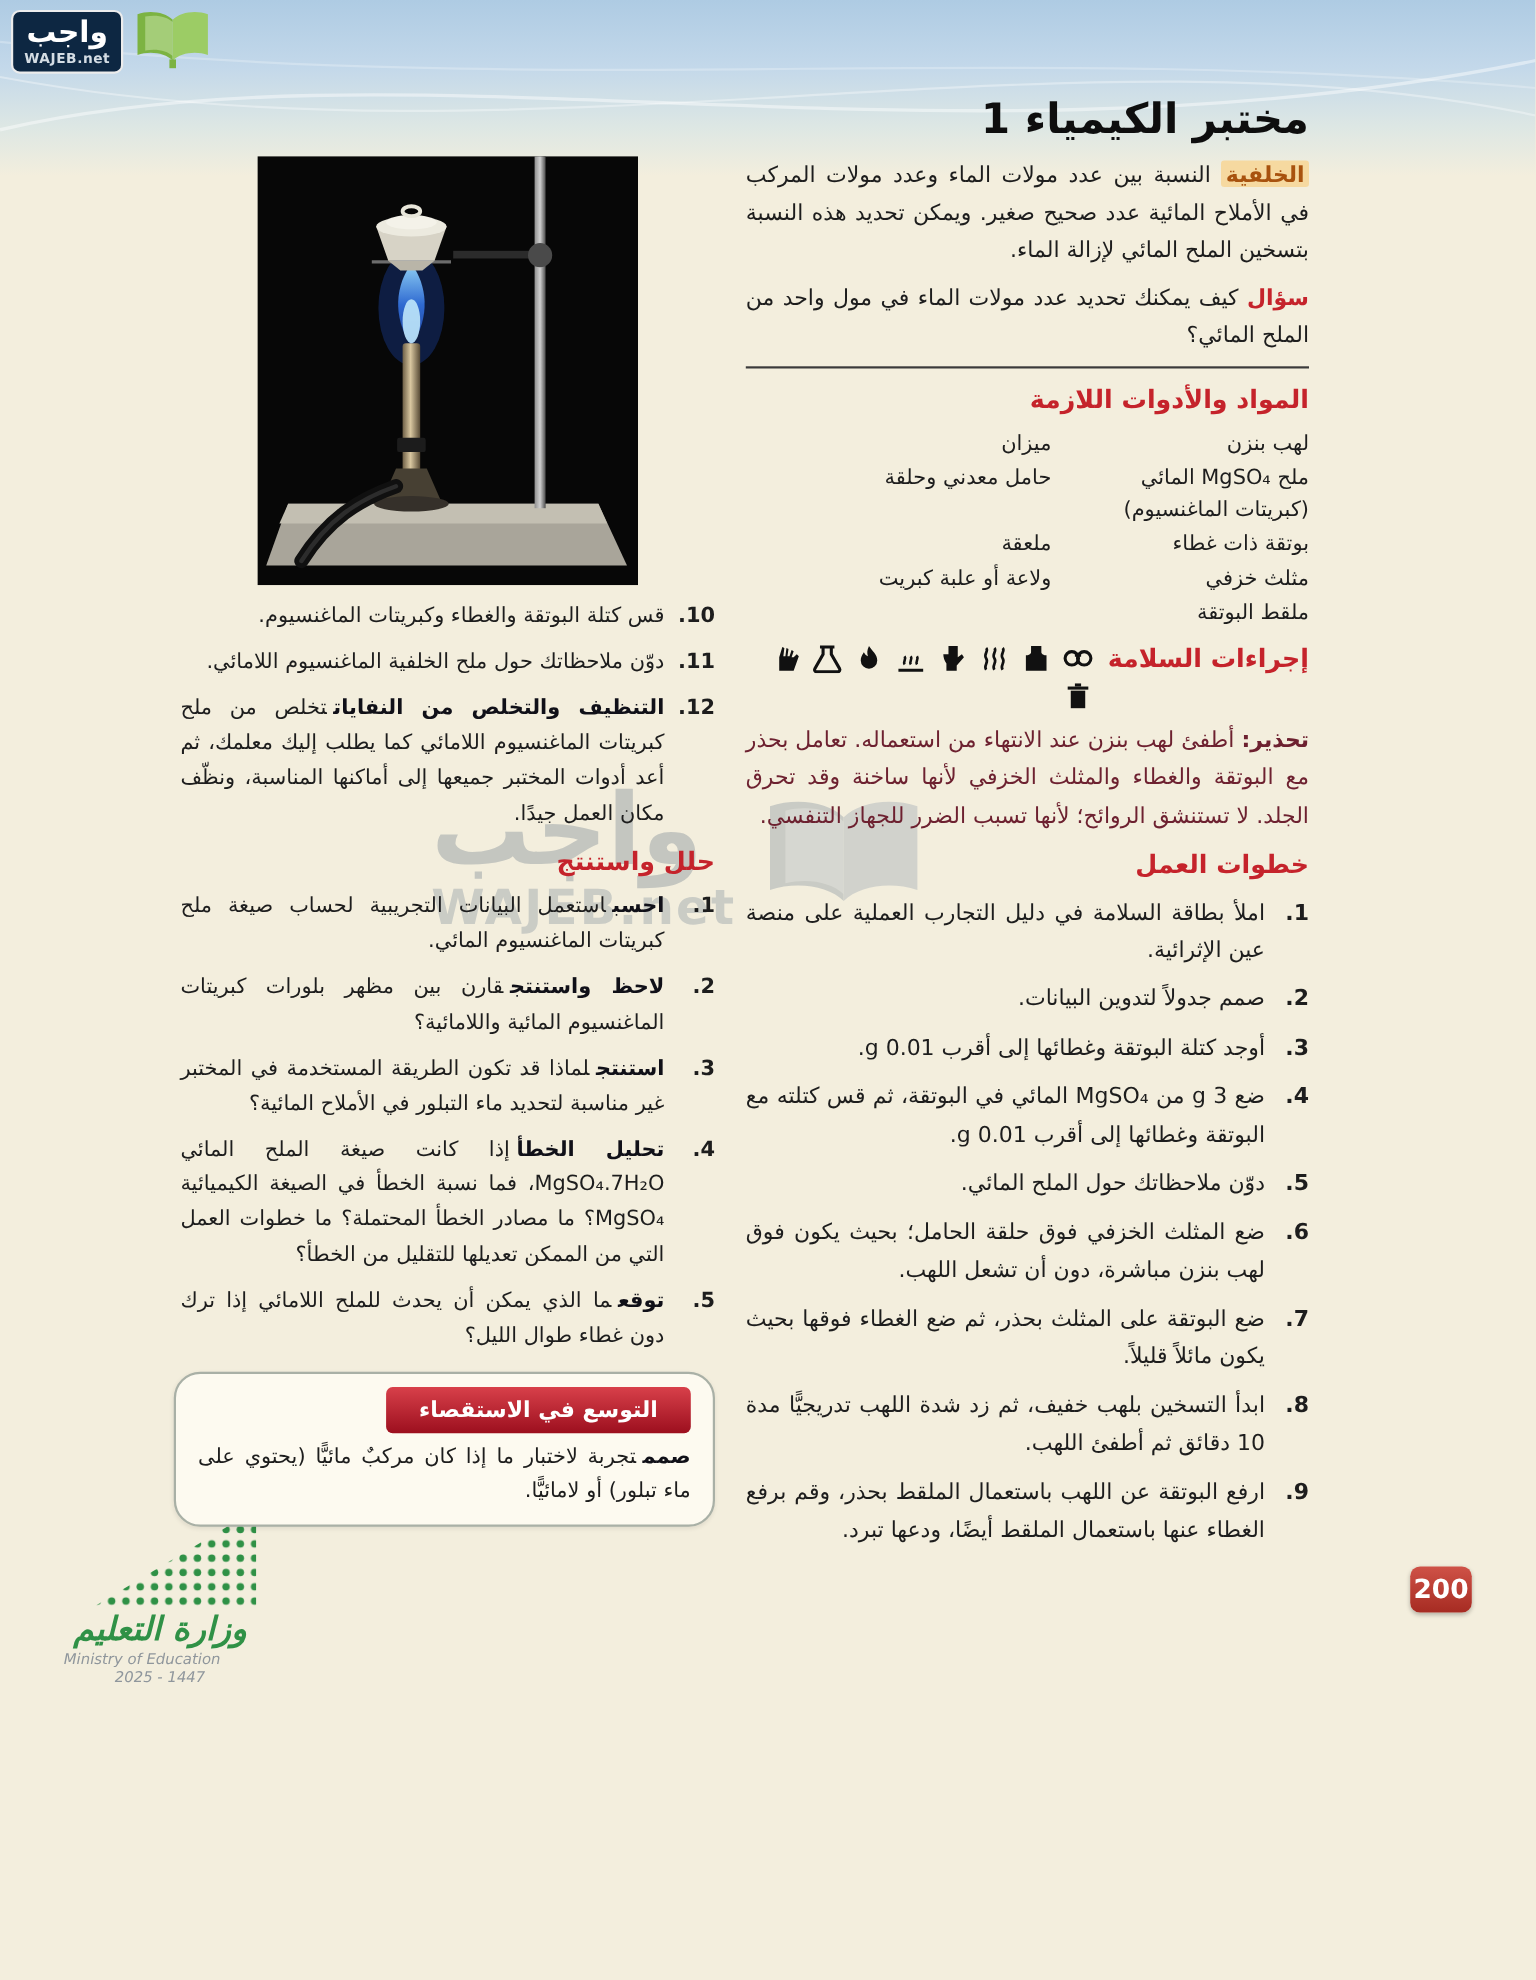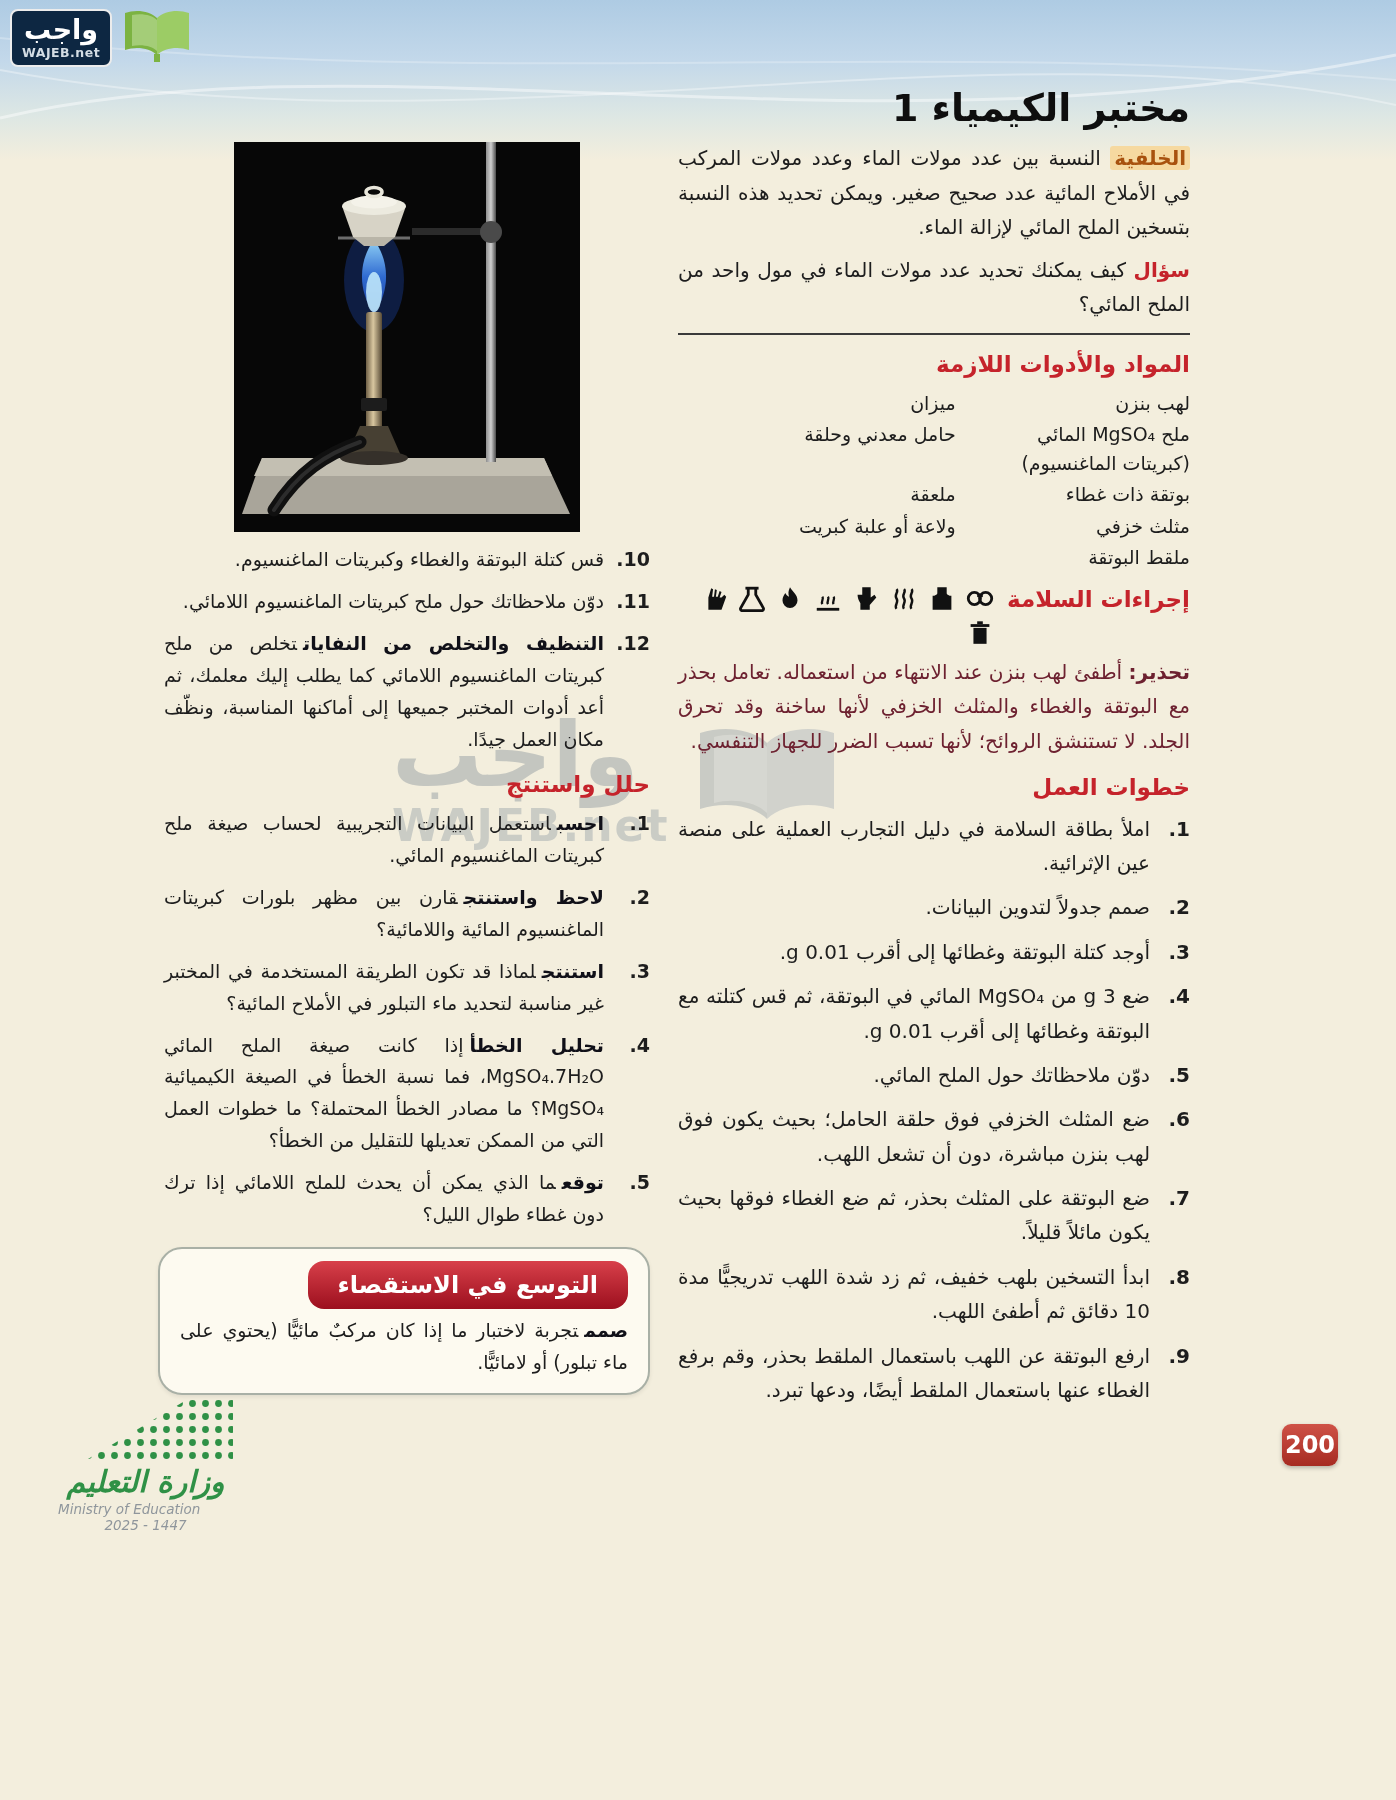--- a/index.html
+++ b/index.html
@@ -49,21 +49,21 @@
   .step{display:flex;gap:10px;margin-bottom:10px;}
   .step-num{font-weight:bold;min-width:30px;text-align:right;white-space:nowrap;}
   .col-side .step-num{min-width:36px;}
   .step-body{flex:1;text-align:justify;}
   .lead{font-weight:bold;margin-left:6px;color:#101018;}
   .photo{width:346px;height:390px;margin:0 auto 12px;}
   .photo svg{width:100%;height:100%;display:block;}
   .inquiry{margin-top:16px;margin-left:-6px;background:#fdfaf0;border:2px solid #a9b0a6;border-radius:24px;
     padding:12px 20px 14px;box-shadow:0 2px 4px rgba(0,0,0,.08);}
   .inquiry-head{display:inline-block;background:linear-gradient(180deg,#d8404a,#9c0f1e);color:#fff;font-weight:bold;
-    font-size:24px;padding:4px 30px;border-radius:16px;margin-bottom:6px;}
+    font-size:20px;padding:4px 30px;border-radius:6px;margin-bottom:6px;}
   .inquiry-body{text-align:justify;}
   
   .ministry{position:absolute;left:58px;top:1372px;width:175px;z-index:0;font-style:italic;}
   .moe-dots{width:150px;height:90px;display:block;}
   .moe-ar{color:#2f9146;font-size:30px;font-weight:bold;text-align:center;margin-top:2px;}
   .moe-en{color:#8f969c;font-size:13.5px;text-align:left;direction:ltr;margin-top:2px;}
   .moe-years{color:#8f969c;font-size:13.5px;text-align:center;direction:ltr;}
   
   .page-num{position:absolute;right:58px;top:1424px;width:56px;height:42px;
     background:linear-gradient(180deg,#cf5247,#a62b22);border-radius:9px;color:#fff;font-size:24px;font-weight:bold;
@@ -296,21 +296,21 @@
         <polygon points="119,95 161,95 150,104 130,104" fill="#b9b5a8"></polygon>
       </svg>
     </figure>
 
     <div class="step">
       <span class="step-num">10.</span>
       <span class="step-body">قس كتلة البوتقة والغطاء وكبريتات الماغنسيوم.</span>
     </div>
     <div class="step">
       <span class="step-num">11.</span>
-      <span class="step-body">دوّن ملاحظاتك حول ملح كبريتات الماغنسيوم اللامائي.</span>
+      <span class="step-body">دوّن ملاحظاتك حول ملح الخلفية الماغنسيوم اللامائي.</span>
     </div>
     <div class="step">
       <span class="step-num">12.</span>
       <span class="step-body">
         <b class="lead">التنظيف والتخلص من النفايات</b><span>تخلص من ملح كبريتات الماغنسيوم اللامائي كما يطلب إليك معلمك، ثم أعد أدوات المختبر جميعها إلى أماكنها المناسبة، ونظّف مكان العمل جيدًا.</span>
       </span>
     </div>
 
     <div class="red-head">حلل واستنتج</div>
 

